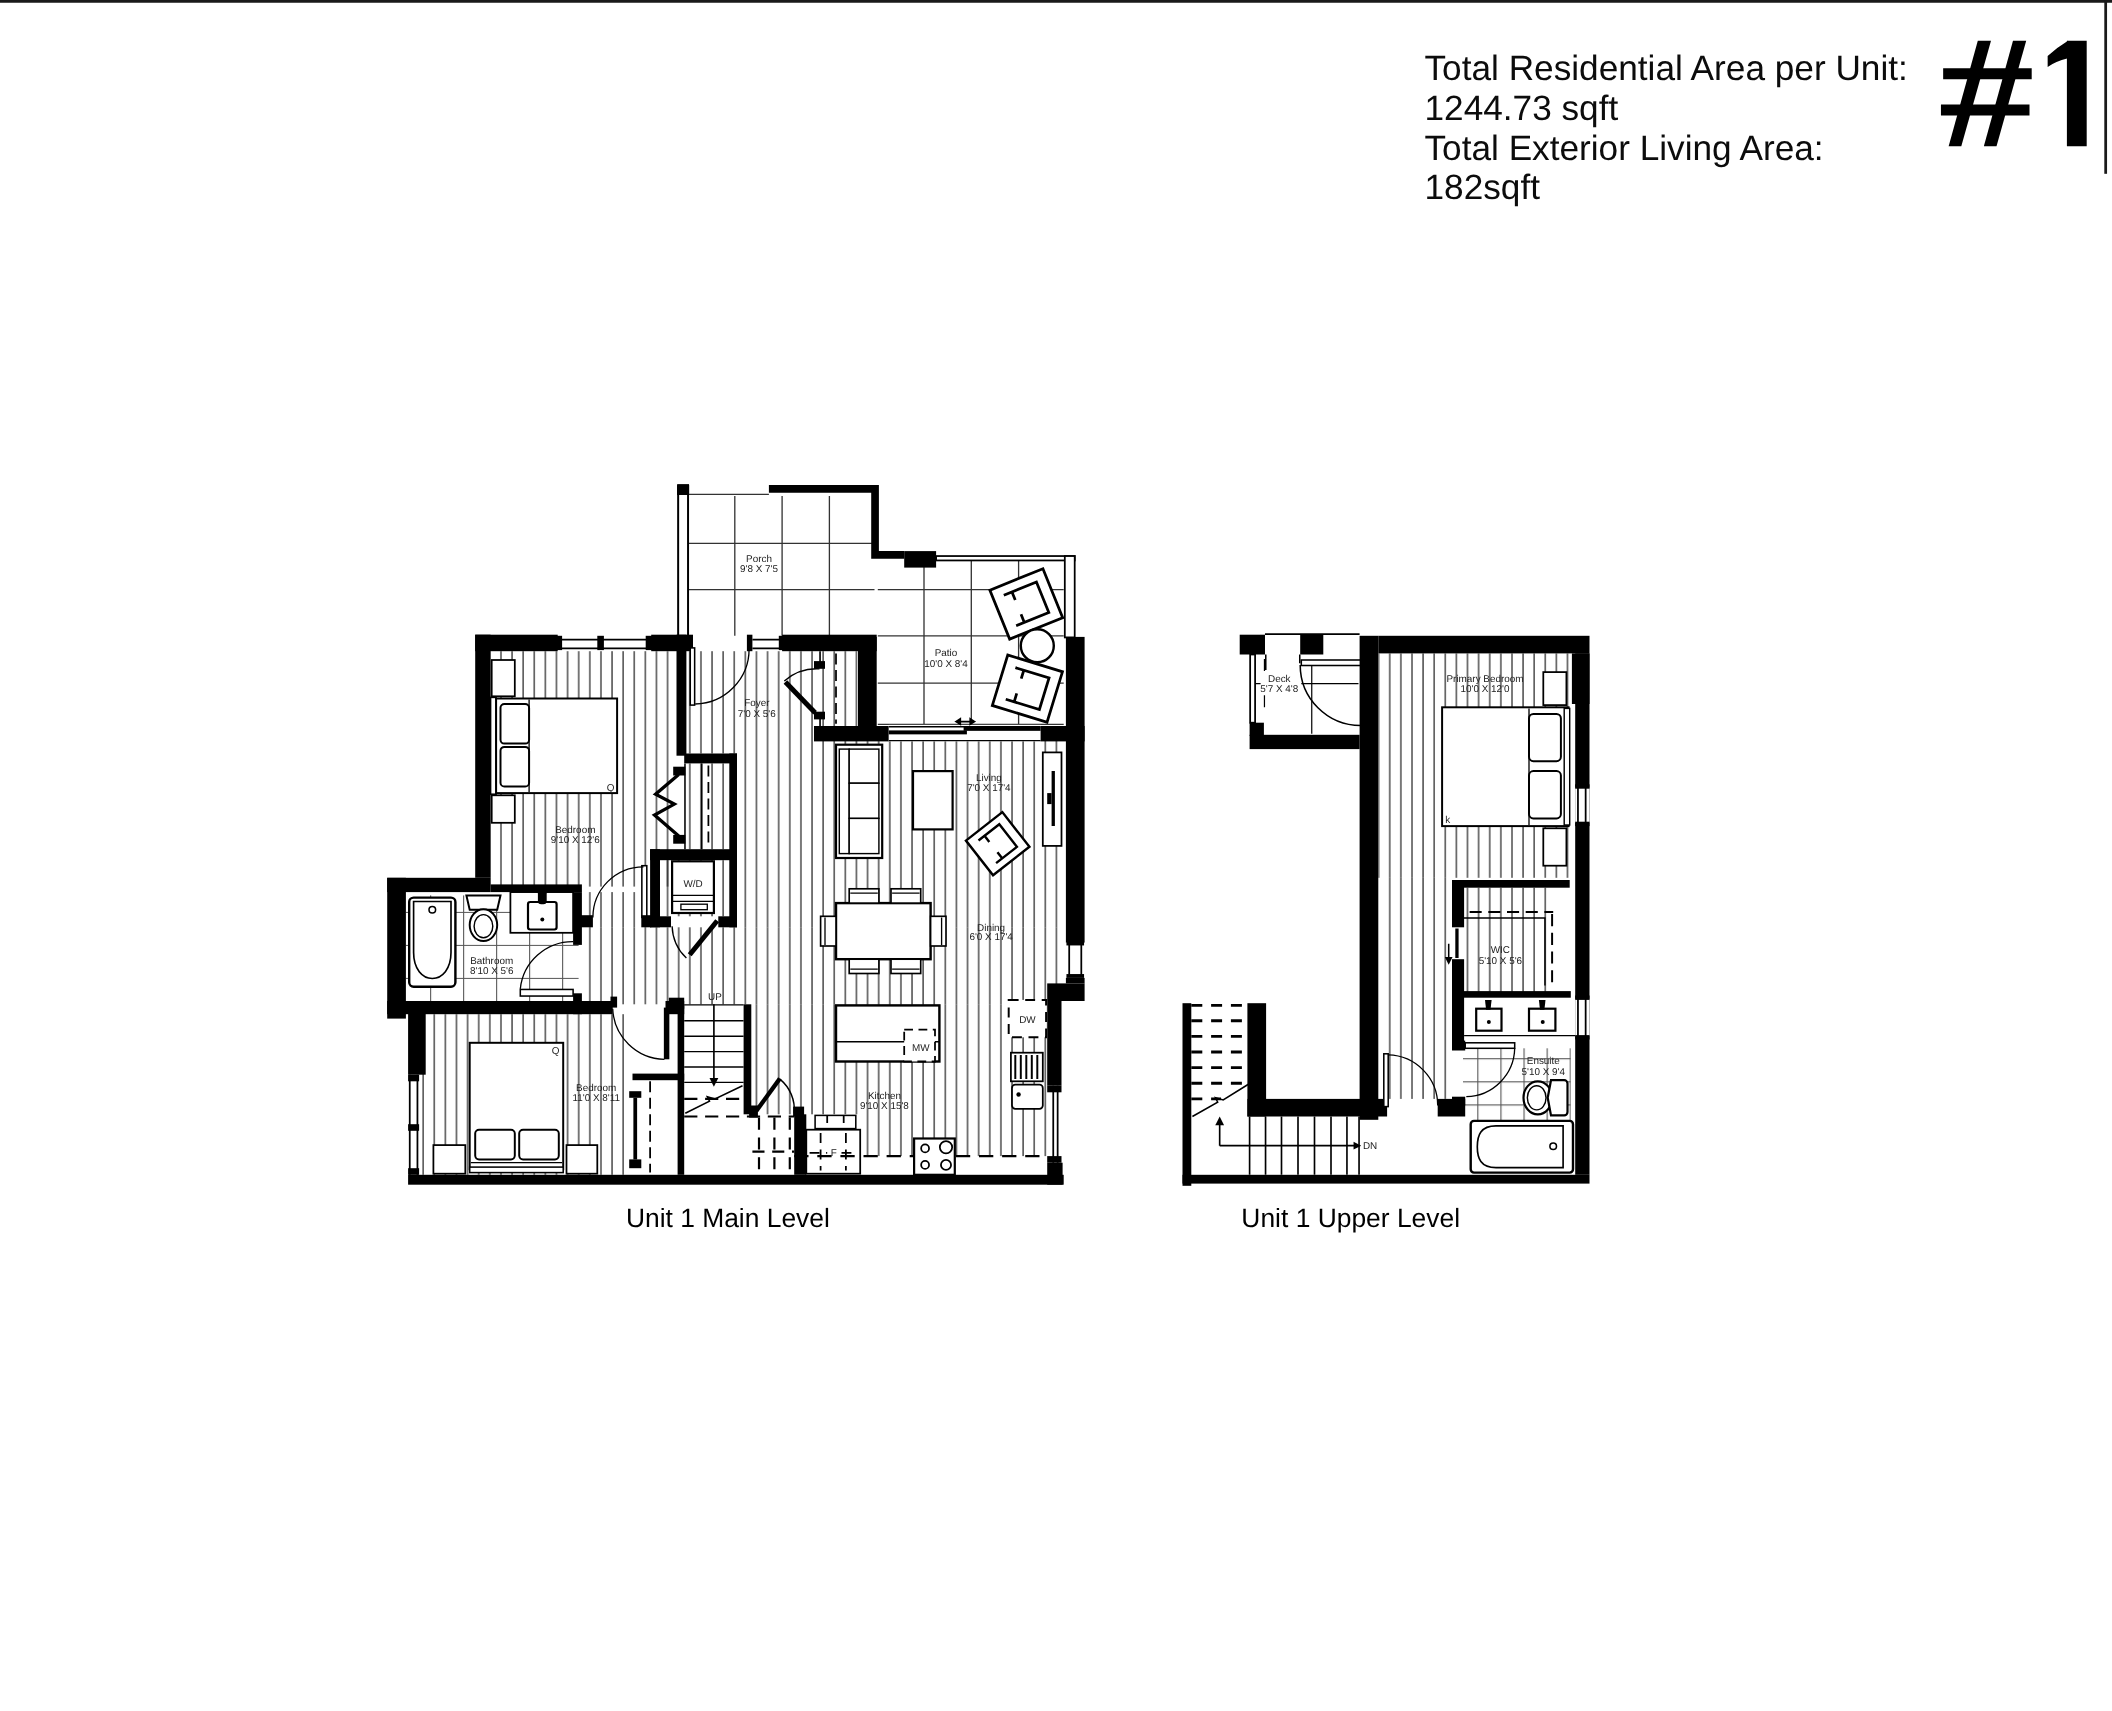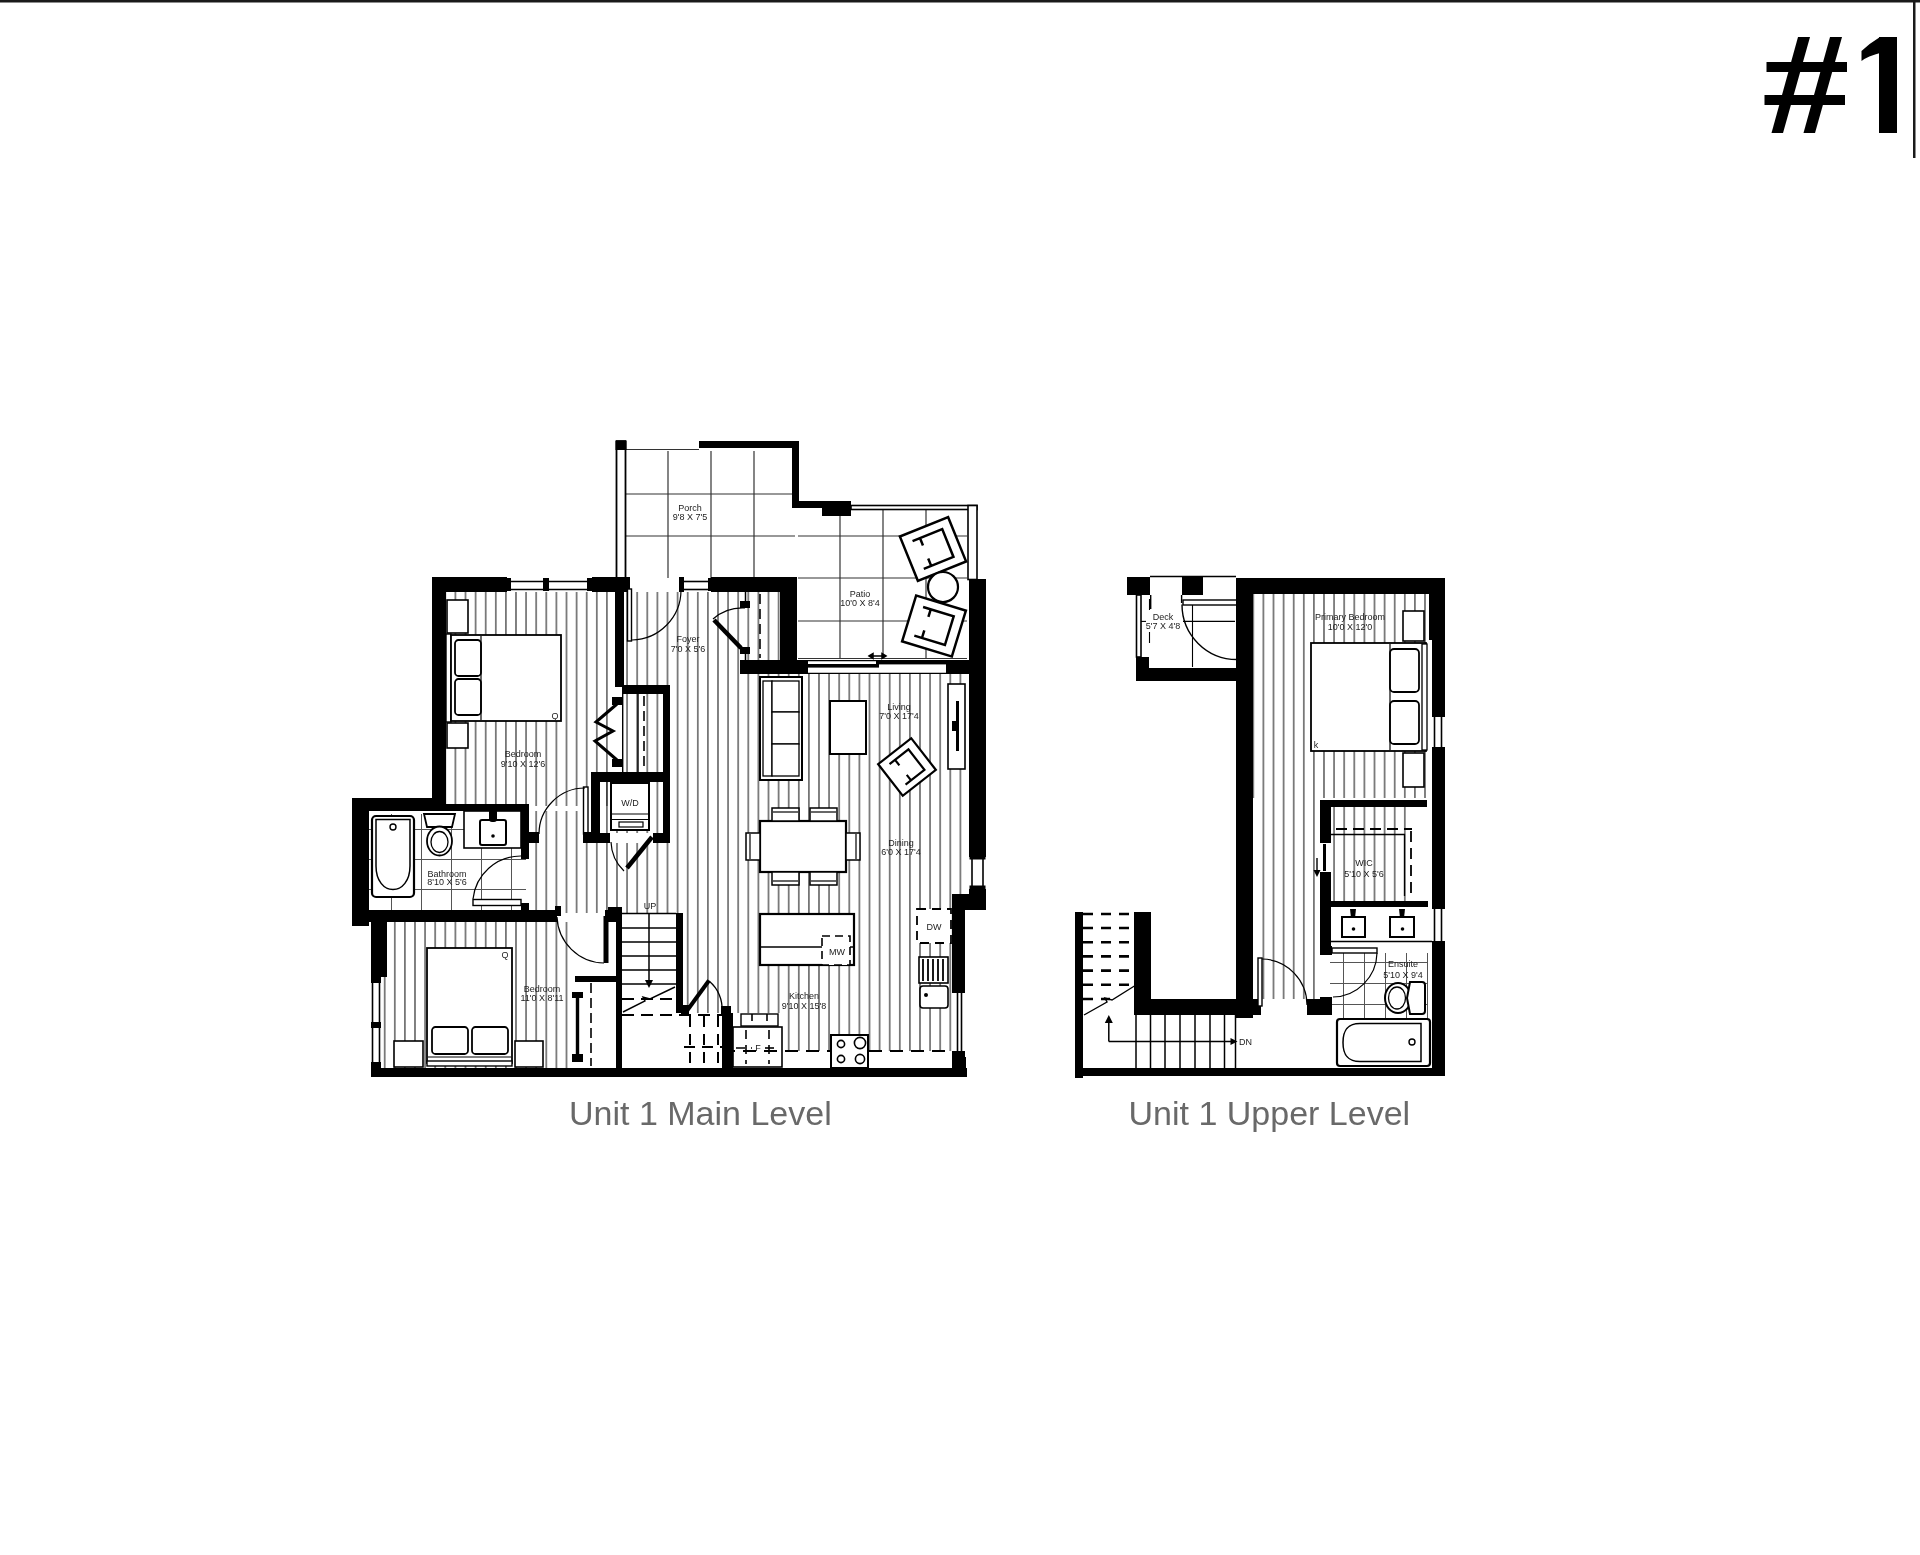--- a/index.html
+++ b/index.html
@@ -1,25 +1,26 @@
 <!DOCTYPE html>
 <html><head>
 <meta charset="utf-8">
 <style>
   html,body{margin:0;padding:0;background:#fff;}
   .page{position:relative;width:1920px;height:1555px;background:#fff;overflow:hidden;filter:grayscale(1);
         font-family:"Liberation Sans", sans-serif;}
   svg{position:absolute;left:0;top:0;}
   .hdr{position:absolute;left:1295px;top:44px;font-size:32px;line-height:36px;color:#0c0c0c;}
-  .cap{position:absolute;font-size:34px;color:#a16207;}
+  .cap{position:absolute;font-size:24px;color:#000000;}
 </style>
 </head>
 <body>
 <div class="page">
 
+<div class="hdr">Total Residential Area per Unit:<br>1244.73 sqft<br>Total Exterior Living Area:<br>182sqft</div>
 
 <div class="cap" style="left:569px;top:1093.5px;">Unit 1 Main Level</div>
 
 <div class="cap" style="left:1128.5px;top:1093.5px;text-align:center;">Unit 1 Upper Level</div>
 <svg width="1920" height="1555" viewBox="0 0 1920 1555">
 <defs>
 <pattern id="wood" width="10.1" height="12" patternUnits="userSpaceOnUse">
   <line x1="0.9" y1="0" x2="0.9" y2="12" stroke="#222" stroke-width="1.1"></line>
 </pattern>
 <pattern id="bathtile" width="30" height="30" patternUnits="userSpaceOnUse" x="1" y="19">

